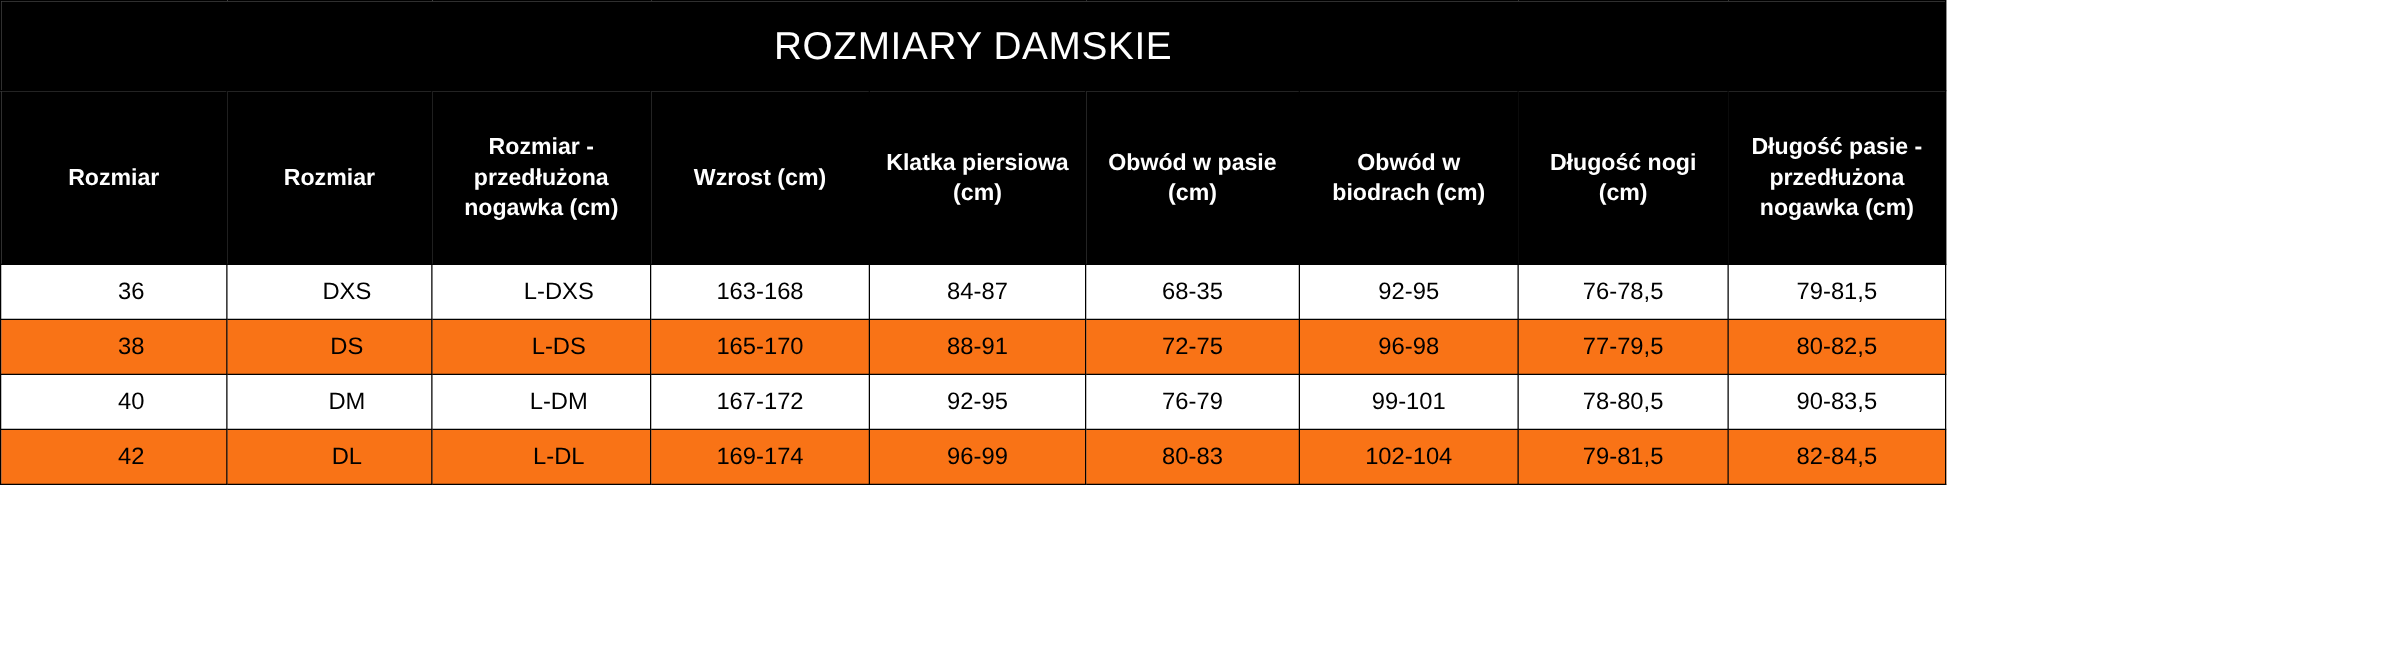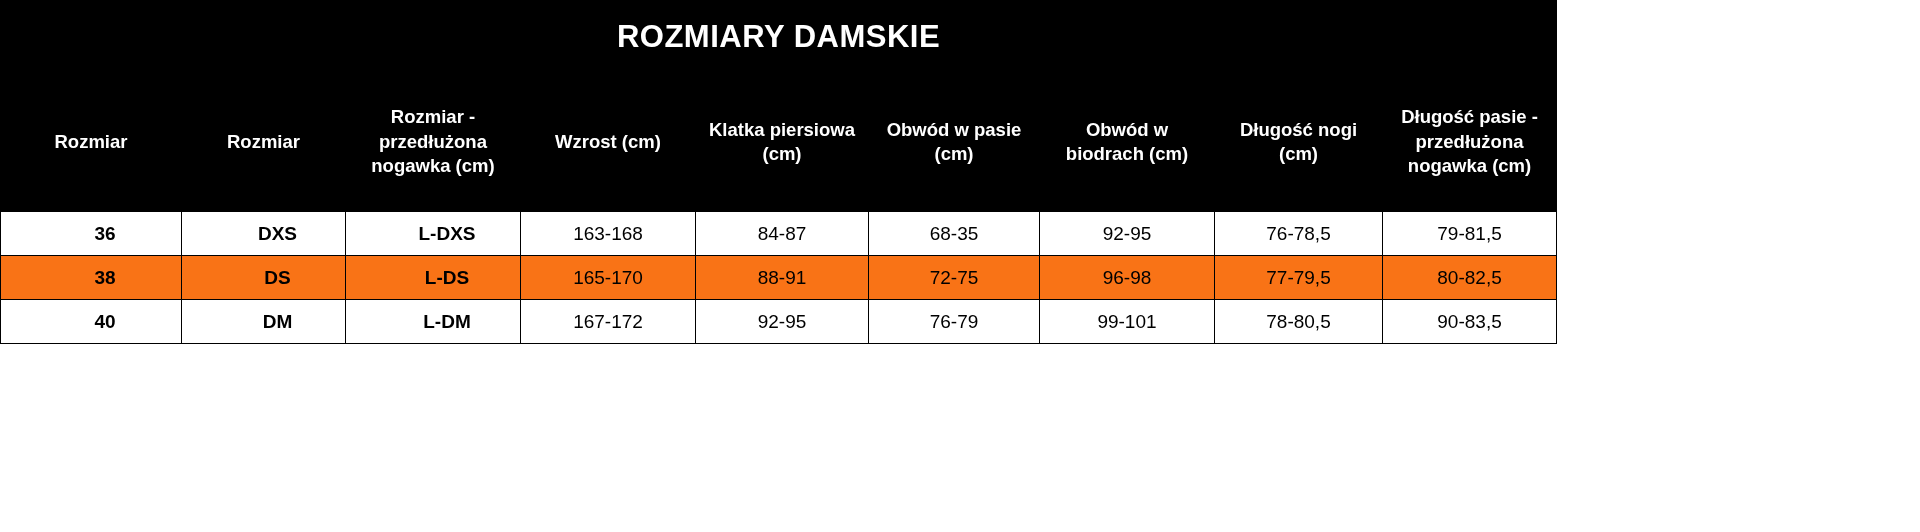--- a/index.html
+++ b/index.html
@@ -28,21 +28,21 @@
   table.size-table th {
     border: 1px solid #000000;
     box-sizing: border-box;
   }
   
   .title-row td {
     background: #000000;
     color: #ffffff;
     text-align: center;
     font-size: 31px;
-    font-weight: 700;
+    font-weight: 400;
     letter-spacing: 0.5px;
     height: 72px;
     padding: 0;
     border: 1px solid #000000;
   }
   
   .header-row th {
     background: #000000;
     color: #ffffff;
     font-size: 18.5px;
@@ -61,21 +61,21 @@
     font-size: 19px;
     color: #000000;
     height: 44px;
     padding: 2px 4px;
     background: #ffffff;
   }
   tbody tr.alt td {
     background: #f97316;
   }
   tbody td.bold {
-    font-weight: bold;
+    font-weight: normal;
     padding-left: 32px;
   }
   
   col.c0 { width: 181px; }
   col.c1 { width: 164px; }
   col.c2 { width: 175px; }
   col.c3 { width: 175px; }
   col.c4 { width: 173px; }
   col.c5 { width: 171px; }
   col.c6 { width: 175px; }
@@ -141,15 +141,26 @@
         <td class="bold">40</td>
         <td class="bold">DM</td>
         <td class="bold">L-DM</td>
         <td>167-172</td>
         <td>92-95</td>
         <td>76-79</td>
         <td>99-101</td>
         <td>78-80,5</td>
         <td>90-83,5</td>
       </tr>
+      <tr class="alt">
+        <td class="bold">42</td>
+        <td class="bold">DL</td>
+        <td class="bold">L-DL</td>
+        <td>169-174</td>
+        <td>96-99</td>
+        <td>80-83</td>
+        <td>102-104</td>
+        <td>79-81,5</td>
+        <td>82-84,5</td>
+      </tr>
     </tbody>
   </table>
 </div>
 
 </body></html>

